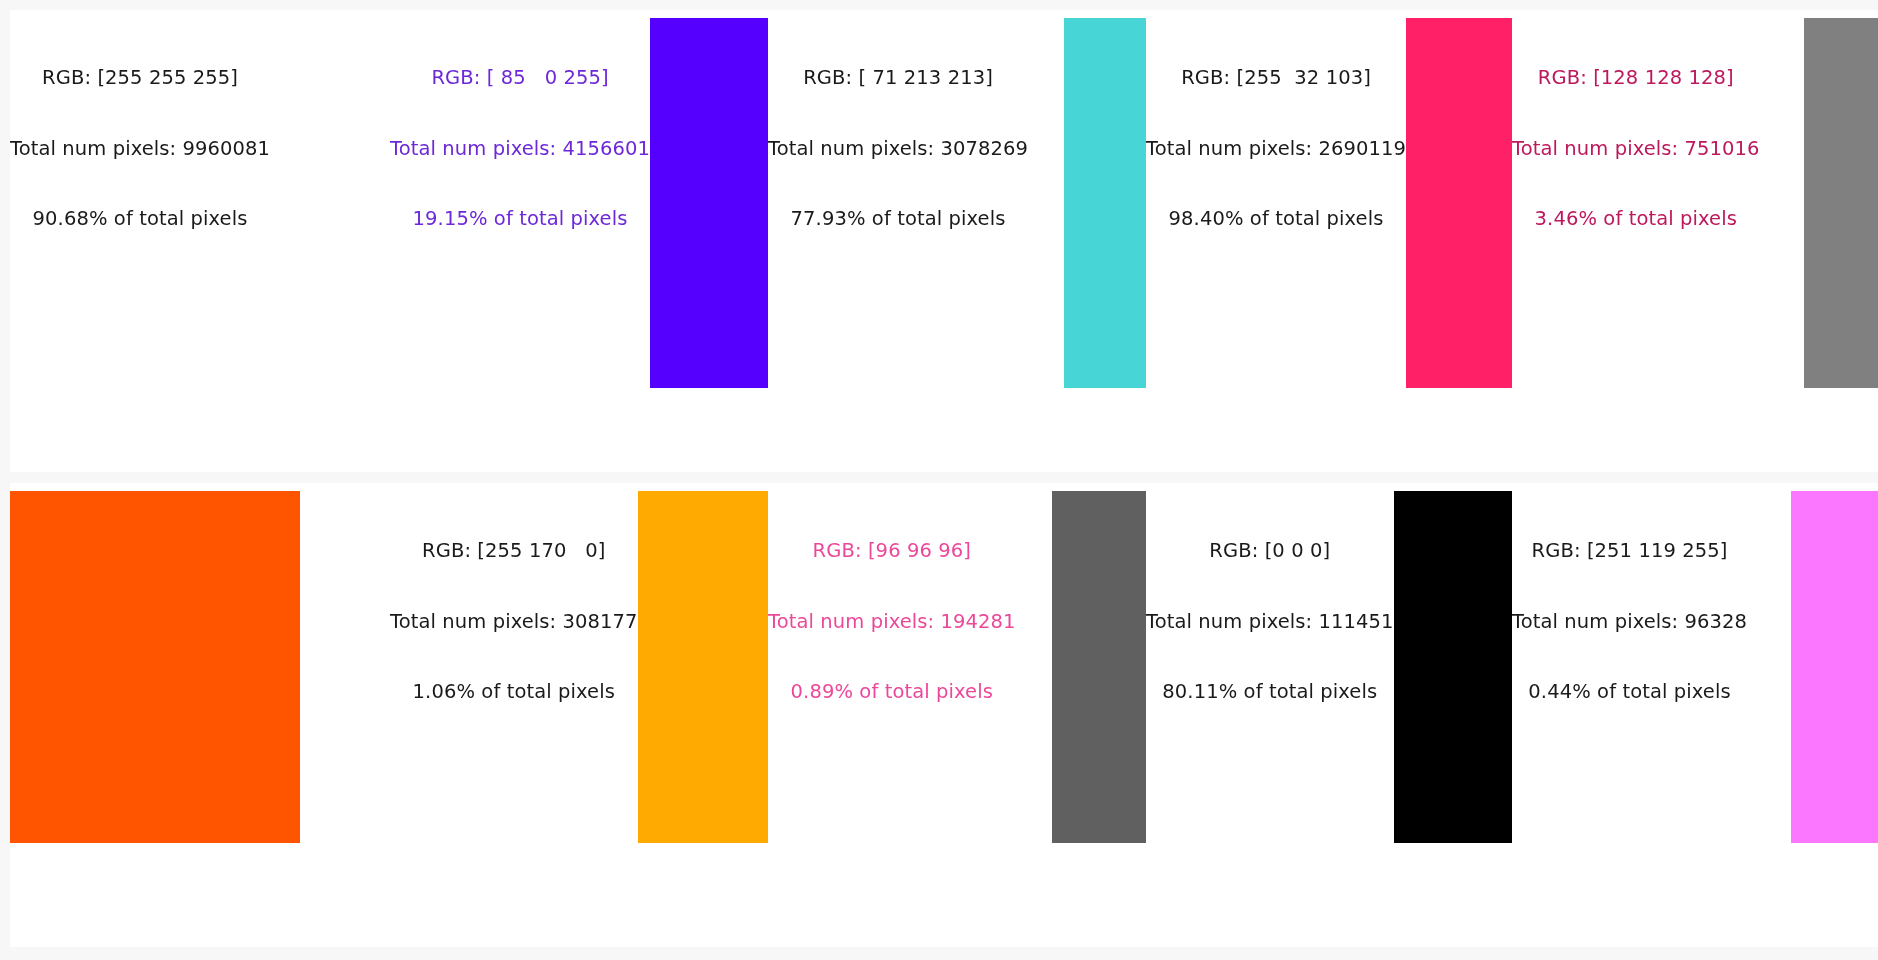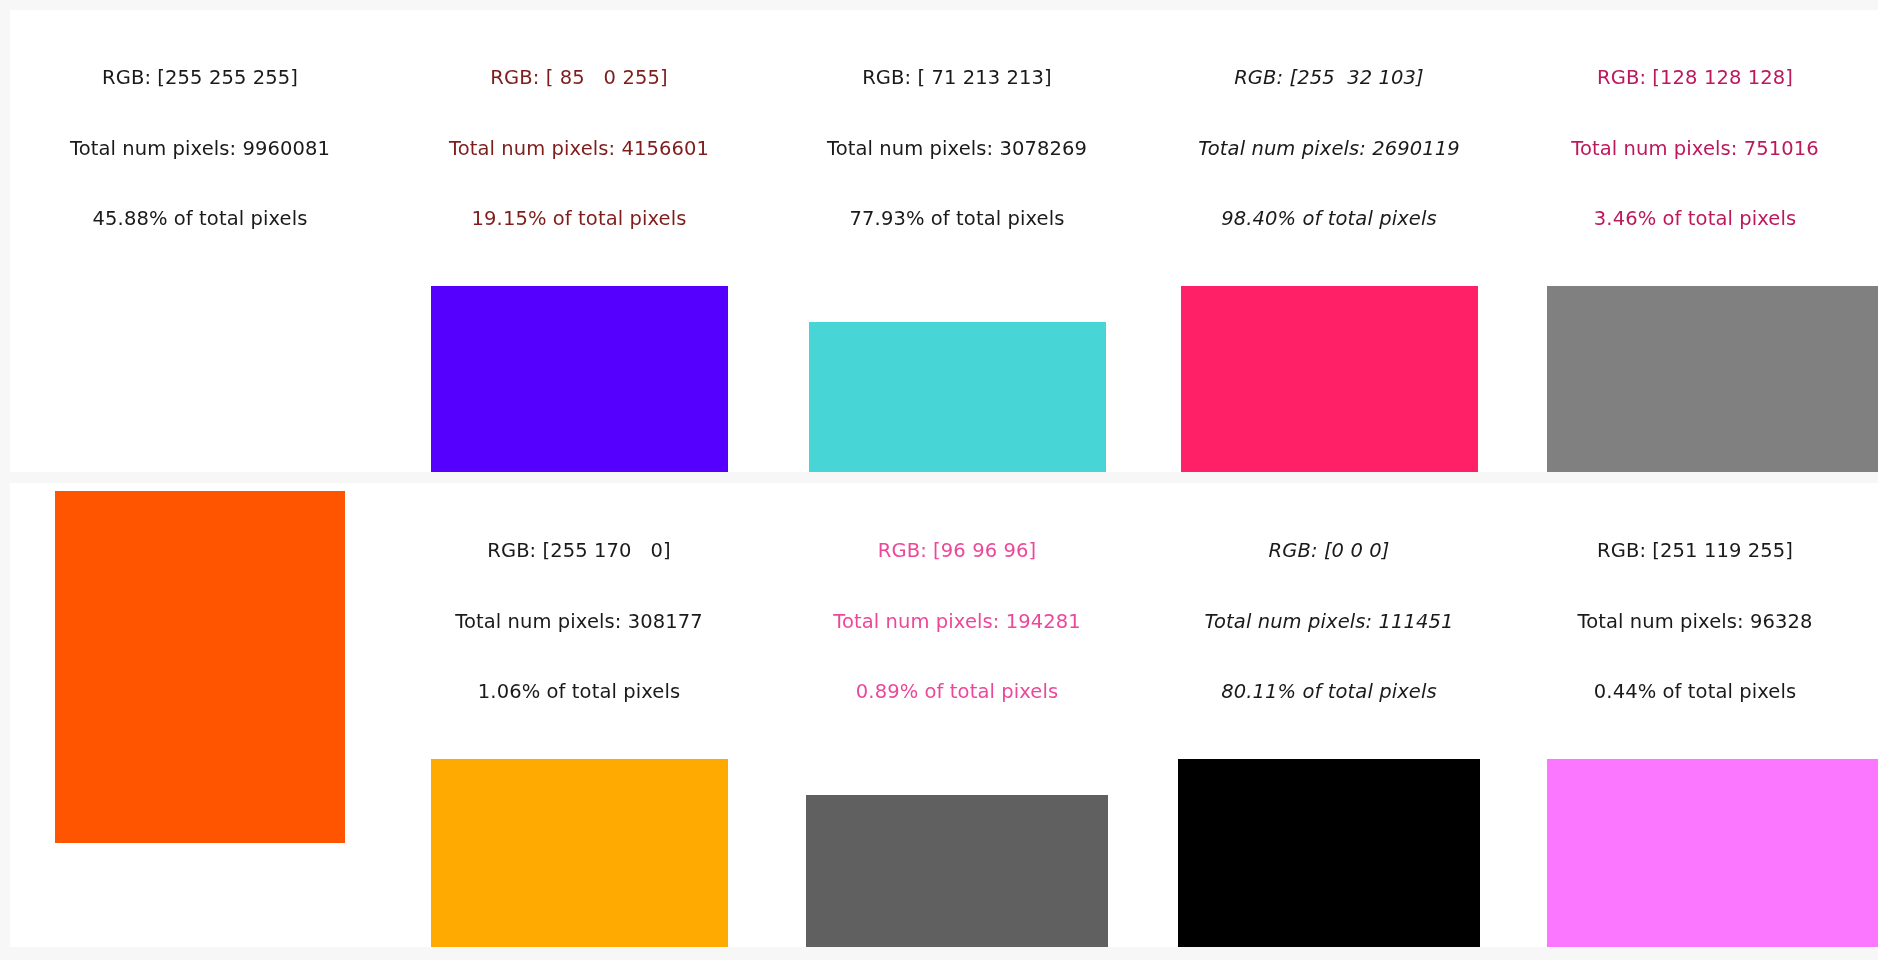--- a/index.html
+++ b/index.html
@@ -38,29 +38,28 @@
     height: 100%;
     display: flex;
     flex-direction: row;
     align-items: flex-start;
   }
 
   .cell {
     position: relative;
     height: 100%;
     display: flex;
-    flex-direction: column;
-    align-items: center;
+    align-items: flex-start;
   }
 
   
   .cell.c0 { width: 380px; }
   .cell.c1 { width: 378px; }
   .cell.c2 { width: 378px; gap: 36px; }
-  .cell.c3 { width: 366px; font-style: italic; }
+  .cell.c3 { width: 366px; }
   .cell.c4 { width: 366px; }
 
   .caption {
     width: 100%;
     text-align: center;
     color: #1a1a1a;
     font-size: 19.5px;
     line-height: 23.5px;
     letter-spacing: 0.1px;
     white-space: pre;
@@ -95,27 +94,27 @@
 
 <div class="page">
 
   <div class="row-panel row-0" style="background: rgb(255, 255, 255);">
     <div class="cells">
 
       <div class="cell c0">
         <div class="caption" style="color: rgb(26, 26, 26);">
           <span class="line">RGB: [255 255 255]</span>
           <span class="line">Total num pixels: 9960081</span>
-          <span class="line">45.88% of total pixels</span>
+          <span class="line">90.68% of total pixels</span>
         </div>
         <div class="swatch" style="background-color: rgb(255, 255, 255);"></div>
       </div>
 
       <div class="cell c1">
-        <div class="caption" style="color: #7f1d1d;">
+        <div class="caption" style="color: #6d28d9;">
           <span class="line">RGB: [ 85   0 255]</span>
           <span class="line">Total num pixels: 4156601</span>
           <span class="line">19.15% of total pixels</span>
         </div>
         <div class="swatch" style="background-color: rgb(85, 0, 255);"></div>
       </div>
 
       <div class="cell c2">
         <div class="caption" style="color: rgb(26, 26, 26);">
           <span class="line">RGB: [ 71 213 213]</span>

